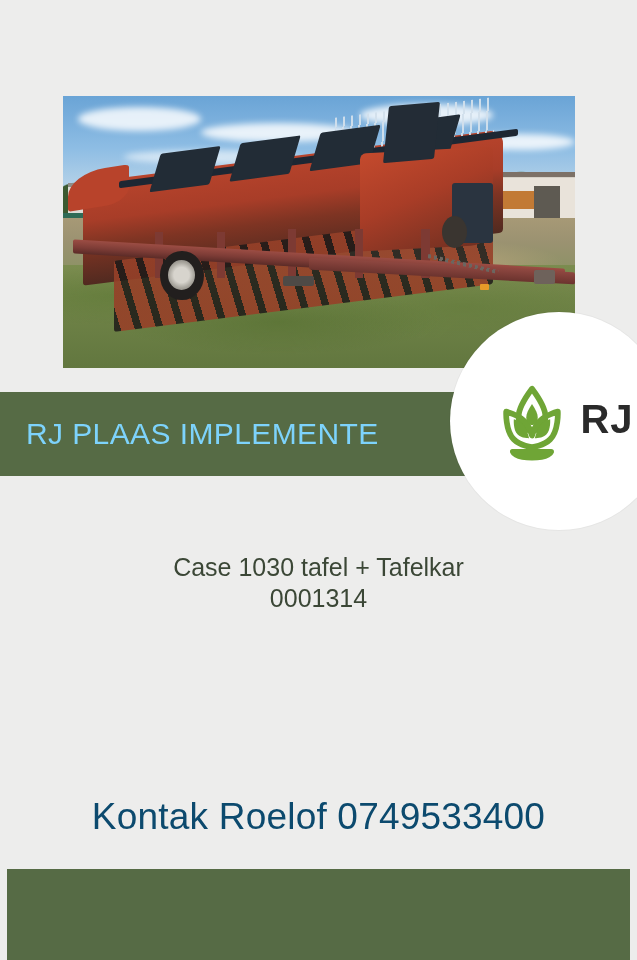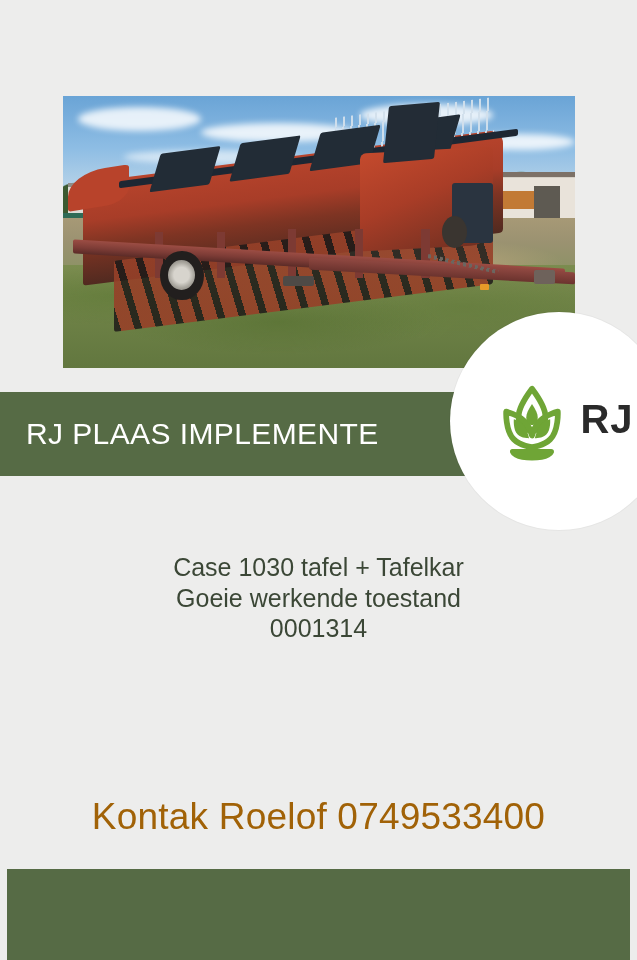--- a/index.html
+++ b/index.html
@@ -267,21 +267,21 @@
     position: absolute;
     left: 0;
     top: 392px;
     width: 470px;
     height: 84px;
     background: #566B45;
     display: flex;
     align-items: center;
   }
   .title-bar .title-text {
-    color: #ffffff;
+    color: #7dd3fc;
     font-size: 30px;
     letter-spacing: 0.4px;
     padding-left: 26px;
     font-weight: 400;
     white-space: nowrap;
   }
 
   
   .logo-badge {
     position: absolute;
@@ -333,21 +333,21 @@
   }
   .description div { white-space: nowrap; }
 
   
   .contact {
     position: absolute;
     left: 0;
     top: 796px;
     width: 637px;
     text-align: center;
-    color: #a16207;
+    color: #0c4a6e;
     font-size: 37px;
     letter-spacing: 0.2px;
     white-space: nowrap;
   }
 
   
   .footer-bar {
     position: absolute;
     left: 7px;
     top: 869px;
@@ -426,21 +426,20 @@
         <path d="M50 22 C46 28 44 32 44 36 C44 41 47 44 50 44 C53 44 56 41 56 36 C56 32 54 28 50 22 Z" fill="#6FA536"></path>
         <path d="M31 38 C31 38 30 49 35 54 C39 58 47 58 47 58 C47 58 45 48 40 43 C36 39 31 38 31 38 Z" fill="#6FA536"></path>
         <path d="M69 38 C69 38 70 49 65 54 C61 58 53 58 53 58 C53 58 55 48 60 43 C64 39 69 38 69 38 Z" fill="#6FA536"></path>
       </svg>
     </span>
     <span class="logo-rj">RJ</span>
   </div>
 
   <div class="description">
     <div>Case 1030 tafel + Tafelkar</div>
-    <div>Goeie werkende toestand</div>
     <div>0001314</div>
   </div>
 
   <div class="contact">Kontak Roelof 0749533400</div>
 
   <div class="footer-bar"></div>
 
 </div>
 
 </body></html>

